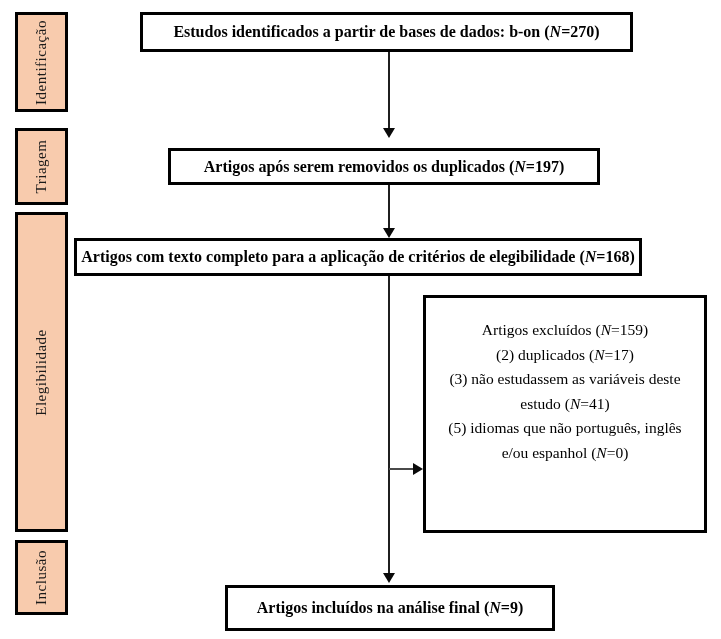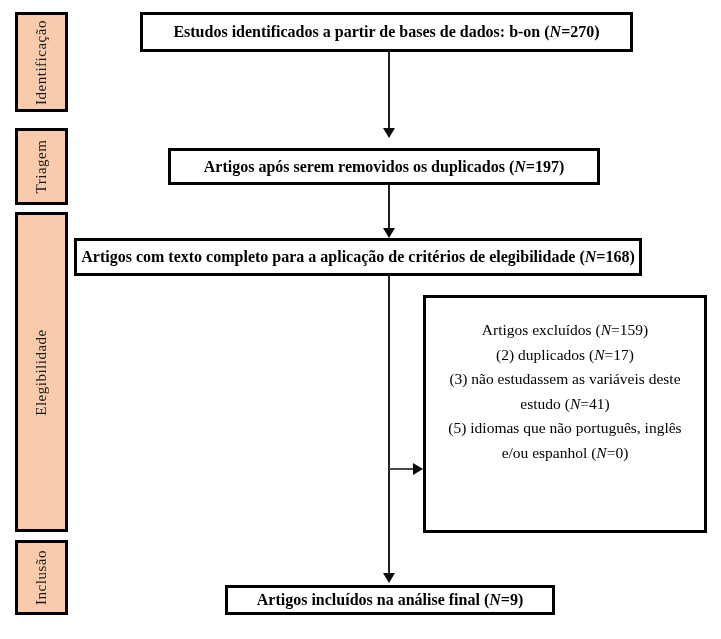--- a/index.html
+++ b/index.html
@@ -129,17 +129,17 @@
     <span><span>Artigos com texto completo para a aplicação de critérios de elegibilidade (</span><i>N</i><span>=168)</span></span>
   </div>
 
   <div class="excluded-box" style="left:423px;top:295px;width:284px;height:238px;">
     <div><span>Artigos excluídos (</span><i>N</i><span>=159)</span></div>
     <div><span>(2) duplicados (</span><i>N</i><span>=17)</span></div>
     <div><span>(3) não estudassem as variáveis deste estudo (</span><i>N</i><span>=41)</span></div>
     <div><span>(5) idiomas que não português, inglês e/ou espanhol (</span><i>N</i><span>=0)</span></div>
   </div>
 
-  <div class="flowbox oneline" style="left:225px;top:585px;width:330px;height:30px;">
+  <div class="flowbox oneline" style="left:225px;top:585px;width:330px;height:46px;">
     <span><span>Artigos incluídos na análise final (</span><i>N</i><span>=9)</span></span>
   </div>
 
 </div>
 
 </body></html>

